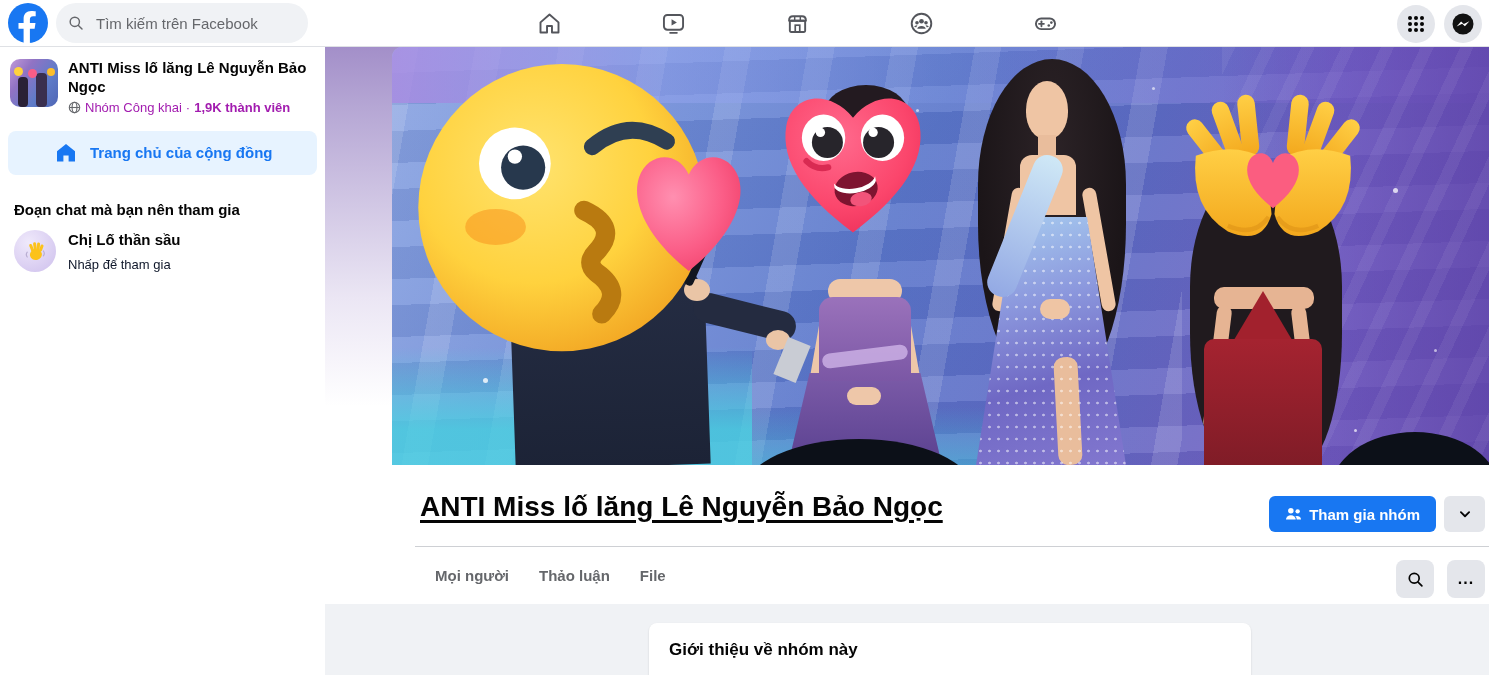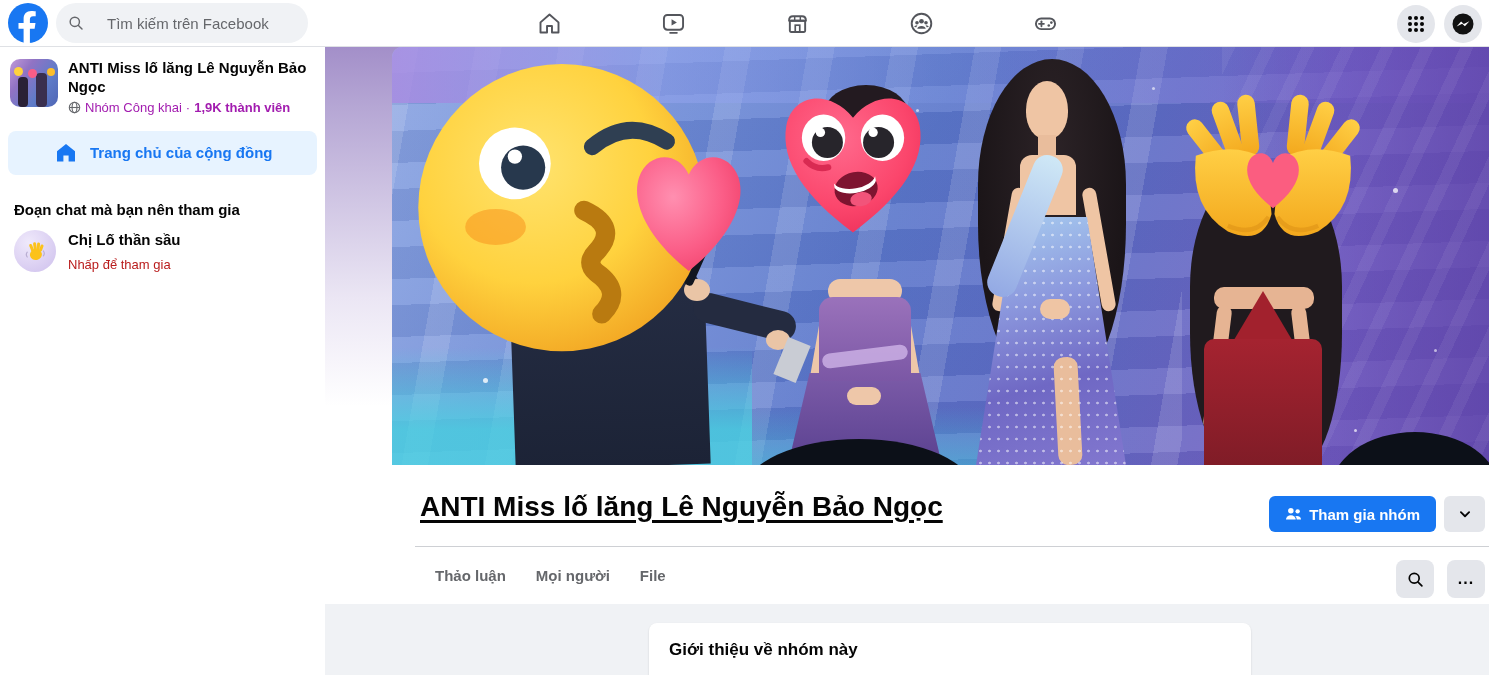--- a/index.html
+++ b/index.html
@@ -4,21 +4,21 @@
 <style>
   * { margin:0; padding:0; box-sizing:border-box; }
   html,body { width:1489px; height:675px; overflow:hidden; background:#fff;
     font-family:"Liberation Sans","DejaVu Sans",sans-serif; }
 
   
   header { position:absolute; left:0; top:0; width:1489px; height:47px; background:#fff;
     border-bottom:1px solid #dfe1e5; z-index:50; }
   .h-left { position:absolute; left:8px; top:3px; display:flex; align-items:center; gap:8px; }
   .fb-logo { width:40px; height:40px; cursor:pointer; }
-  .search-pill { display:flex; align-items:center; gap:23px; width:252px; height:40px;
+  .search-pill { display:flex; align-items:center; gap:12px; width:252px; height:40px;
     background:#f0f2f5; border-radius:20px; padding:0 12px; cursor:text; }
   .search-pill svg { flex:0 0 auto; }
   .search-pill input { border:none; outline:none; background:transparent; font-size:15px;
     color:#050505; width:190px; font-family:inherit; }
   .search-pill input::placeholder { color:#65676b; }
   .h-center { position:absolute; left:487px; top:0; height:47px; display:flex; }
   .nav-btn { width:124px; height:47px; display:flex; align-items:center; justify-content:center;
     background:transparent; border:none; cursor:pointer; }
   .h-right { position:absolute; right:7px; top:5px; display:flex; gap:9px; }
   .circ-btn { width:38px; height:38px; border-radius:50%; background:#e4e6eb; border:none;
@@ -37,21 +37,21 @@
   .side-item { margin:10px 8px 0 8px; height:44px; border-radius:8px; display:flex; align-items:center;
     gap:12px; padding:0 12px; cursor:pointer; }
   .side-item.active { background:#e7f3ff;padding-left:46px; }
   .side-item span { font-size:15px; font-weight:600; color:#1877f2; }
   .side-section { margin:26px 0 4px 14px; font-size:15px; font-weight:600; color:#050505; }
   .chat-row { display:flex; align-items:flex-end; gap:12px; padding:8px 8px 8px 14px; cursor:pointer; }
   .chat-avatar { width:42px; height:42px; border-radius:50%; flex:0 0 auto;
     background:radial-gradient(circle at 35% 30%,#efe9fb 0%,#ddd2f3 55%,#cdbfec 100%);
     display:flex; align-items:center; justify-content:center; }
   .chat-name { font-size:15px; font-weight:600; color:#050505; }
-  .chat-sub { font-size:13px; color:#b91c1c; margin-top:9px; }
+  .chat-sub { font-size:13px; color:#0f172a; margin-top:9px; }
 
   
   main { position:absolute; left:325px; top:47px; width:1164px; height:628px; }
   .hero { position:absolute; left:0; top:0; width:1164px; height:418px;
     background:linear-gradient(180deg,#a38fc9 0%,#b5a6d4 14%,#cdc2e2 34%,#ebe6f4 60%,#ffffff 86%); }
   .cover { position:absolute; left:67px; top:0; width:1097px; height:418px; overflow:hidden;
     border-top-left-radius:10px; cursor:pointer;
     background:linear-gradient(115deg,#8aa4e2 0%,#6d8ad6 25%,#5b77cb 45%,#5e6cc6 62%,#6f62c2 80%,#6b54b4 100%); }
   .cover > div, .cover > svg { position:absolute; }
   .bands { left:0; top:0; width:100%; height:100%;
@@ -427,22 +427,22 @@
       </svg>
       <span>Tham gia nhóm</span>
     </button>
     <button class="chev-btn">
       <svg width="18" height="18" viewBox="0 0 24 24">
         <path d="M6.5 9.5 L12 15 L17.5 9.5" fill="none" stroke="#050505" stroke-width="2.4" stroke-linecap="round" stroke-linejoin="round"></path>
       </svg>
     </button>
     <div class="bar-divider"></div>
     <div class="tabs-row">
+      <div class="tab">Mọi người</div>
       <div class="tab">Thảo luận</div>
-      <div class="tab">Mọi người</div>
       <div class="tab">File</div>
     </div>
     <div class="tab-actions">
       <button class="sq-btn">
         <svg width="17" height="17" viewBox="0 0 20 20">
           <circle cx="8.5" cy="8.5" r="5.8" fill="none" stroke="#050505" stroke-width="2"></circle>
           <line x1="13" y1="13" x2="17.5" y2="17.5" stroke="#050505" stroke-width="2" stroke-linecap="round"></line>
         </svg>
       </button>
       <button class="sq-btn">...</button>

